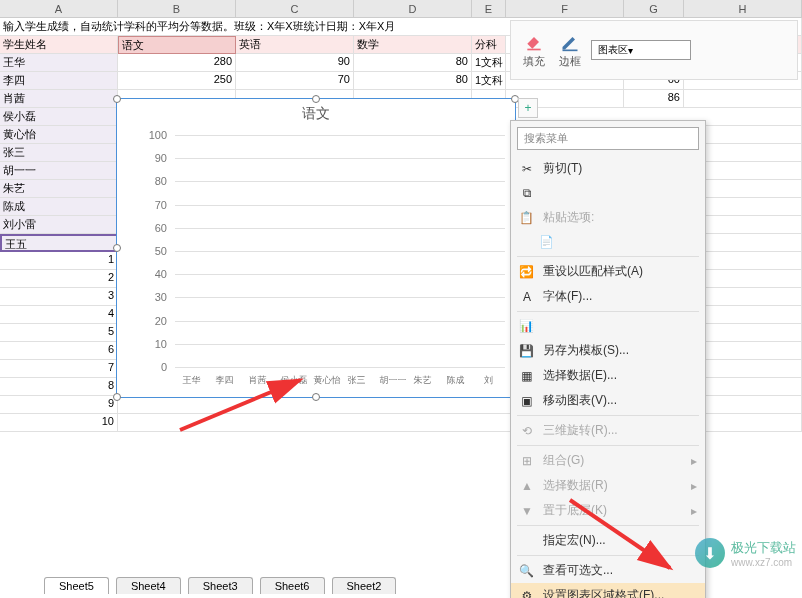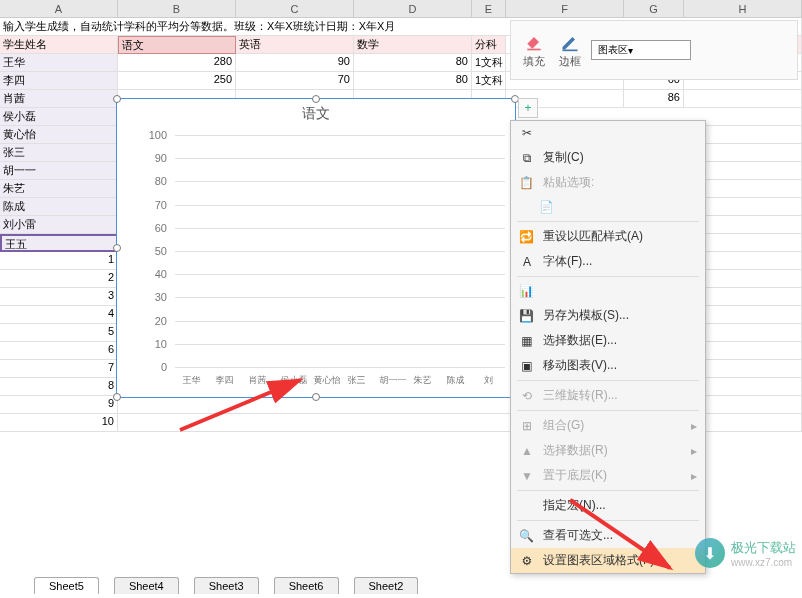--- a/index.html
+++ b/index.html
@@ -62,21 +62,21 @@
 .ctx-item:hover, .ctx-hl { background: #fbe6c0; }
 .ctx-item.disabled { color: #aaa; }
 .ctx-ico { width: 16px; height: 16px; display: inline-flex; align-items: center; justify-content: center; font-size: 12px; }
 .ctx-sep { height: 1px; background: #ddd; margin: 2px 6px; }
 .ctx-label { flex: 1; }
 
 
 .arrow { position: absolute; pointer-events: none; }
 
 
-.sheet-tabs { position: absolute; bottom: 4px; left: 34px; display: flex; gap: 16px; }
+.sheet-tabs { position: absolute; bottom: 4px; left: 44px; display: flex; gap: 8px; }
 .sheet-tab { border: 1px solid #aaa; border-bottom: none; padding: 2px 14px; font-size: 11px; background: #f0f0f0; border-radius: 3px 3px 0 0; margin-right: -1px; }
 .sheet-tab.active { background: #fff; }
 
 
 .watermark { position: absolute; right: 6px; bottom: 30px; display: flex; align-items: center; gap: 6px; opacity: 0.8; }
 .wm-ico { width: 30px; height: 30px; background: linear-gradient(135deg,#4ac,#2a8); border-radius: 50%; display: flex; align-items: center; justify-content: center; color: #fff; font-size: 16px; }
 .wm-txt { font-size: 13px; color: #3a8; }
 .wm-url { font-size: 10px; color: #aaa; }
 
 
@@ -327,26 +327,27 @@
   <div class="chart-handle" style="right:-4px;bottom:-4px"></div>
 </div>
 
 <div class="chart-side">
   <div class="side-btn">
       <span style="color:#3a8">+</span>
     </div>
 </div>
 
 <div class="ctx">
+  <div class="ctx-search">搜索菜单</div>
   <div class="ctx-item">
       <span class="ctx-ico">✂</span>
+      <span class="ctx-label">剪切(T)</span>
     </div>
   <div class="ctx-item">
       <span class="ctx-ico">⧉</span>
-      <span class="ctx-label">复制(C)</span>
     </div>
   <div class="ctx-item disabled">
       <span class="ctx-ico">📋</span>
       <span class="ctx-label">粘贴选项:</span>
     </div>
   <div class="ctx-item disabled">
       <span class="ctx-ico" style="margin-left:20px">📄</span>
     </div>
   <div class="ctx-sep"></div>
   <div class="ctx-item">

